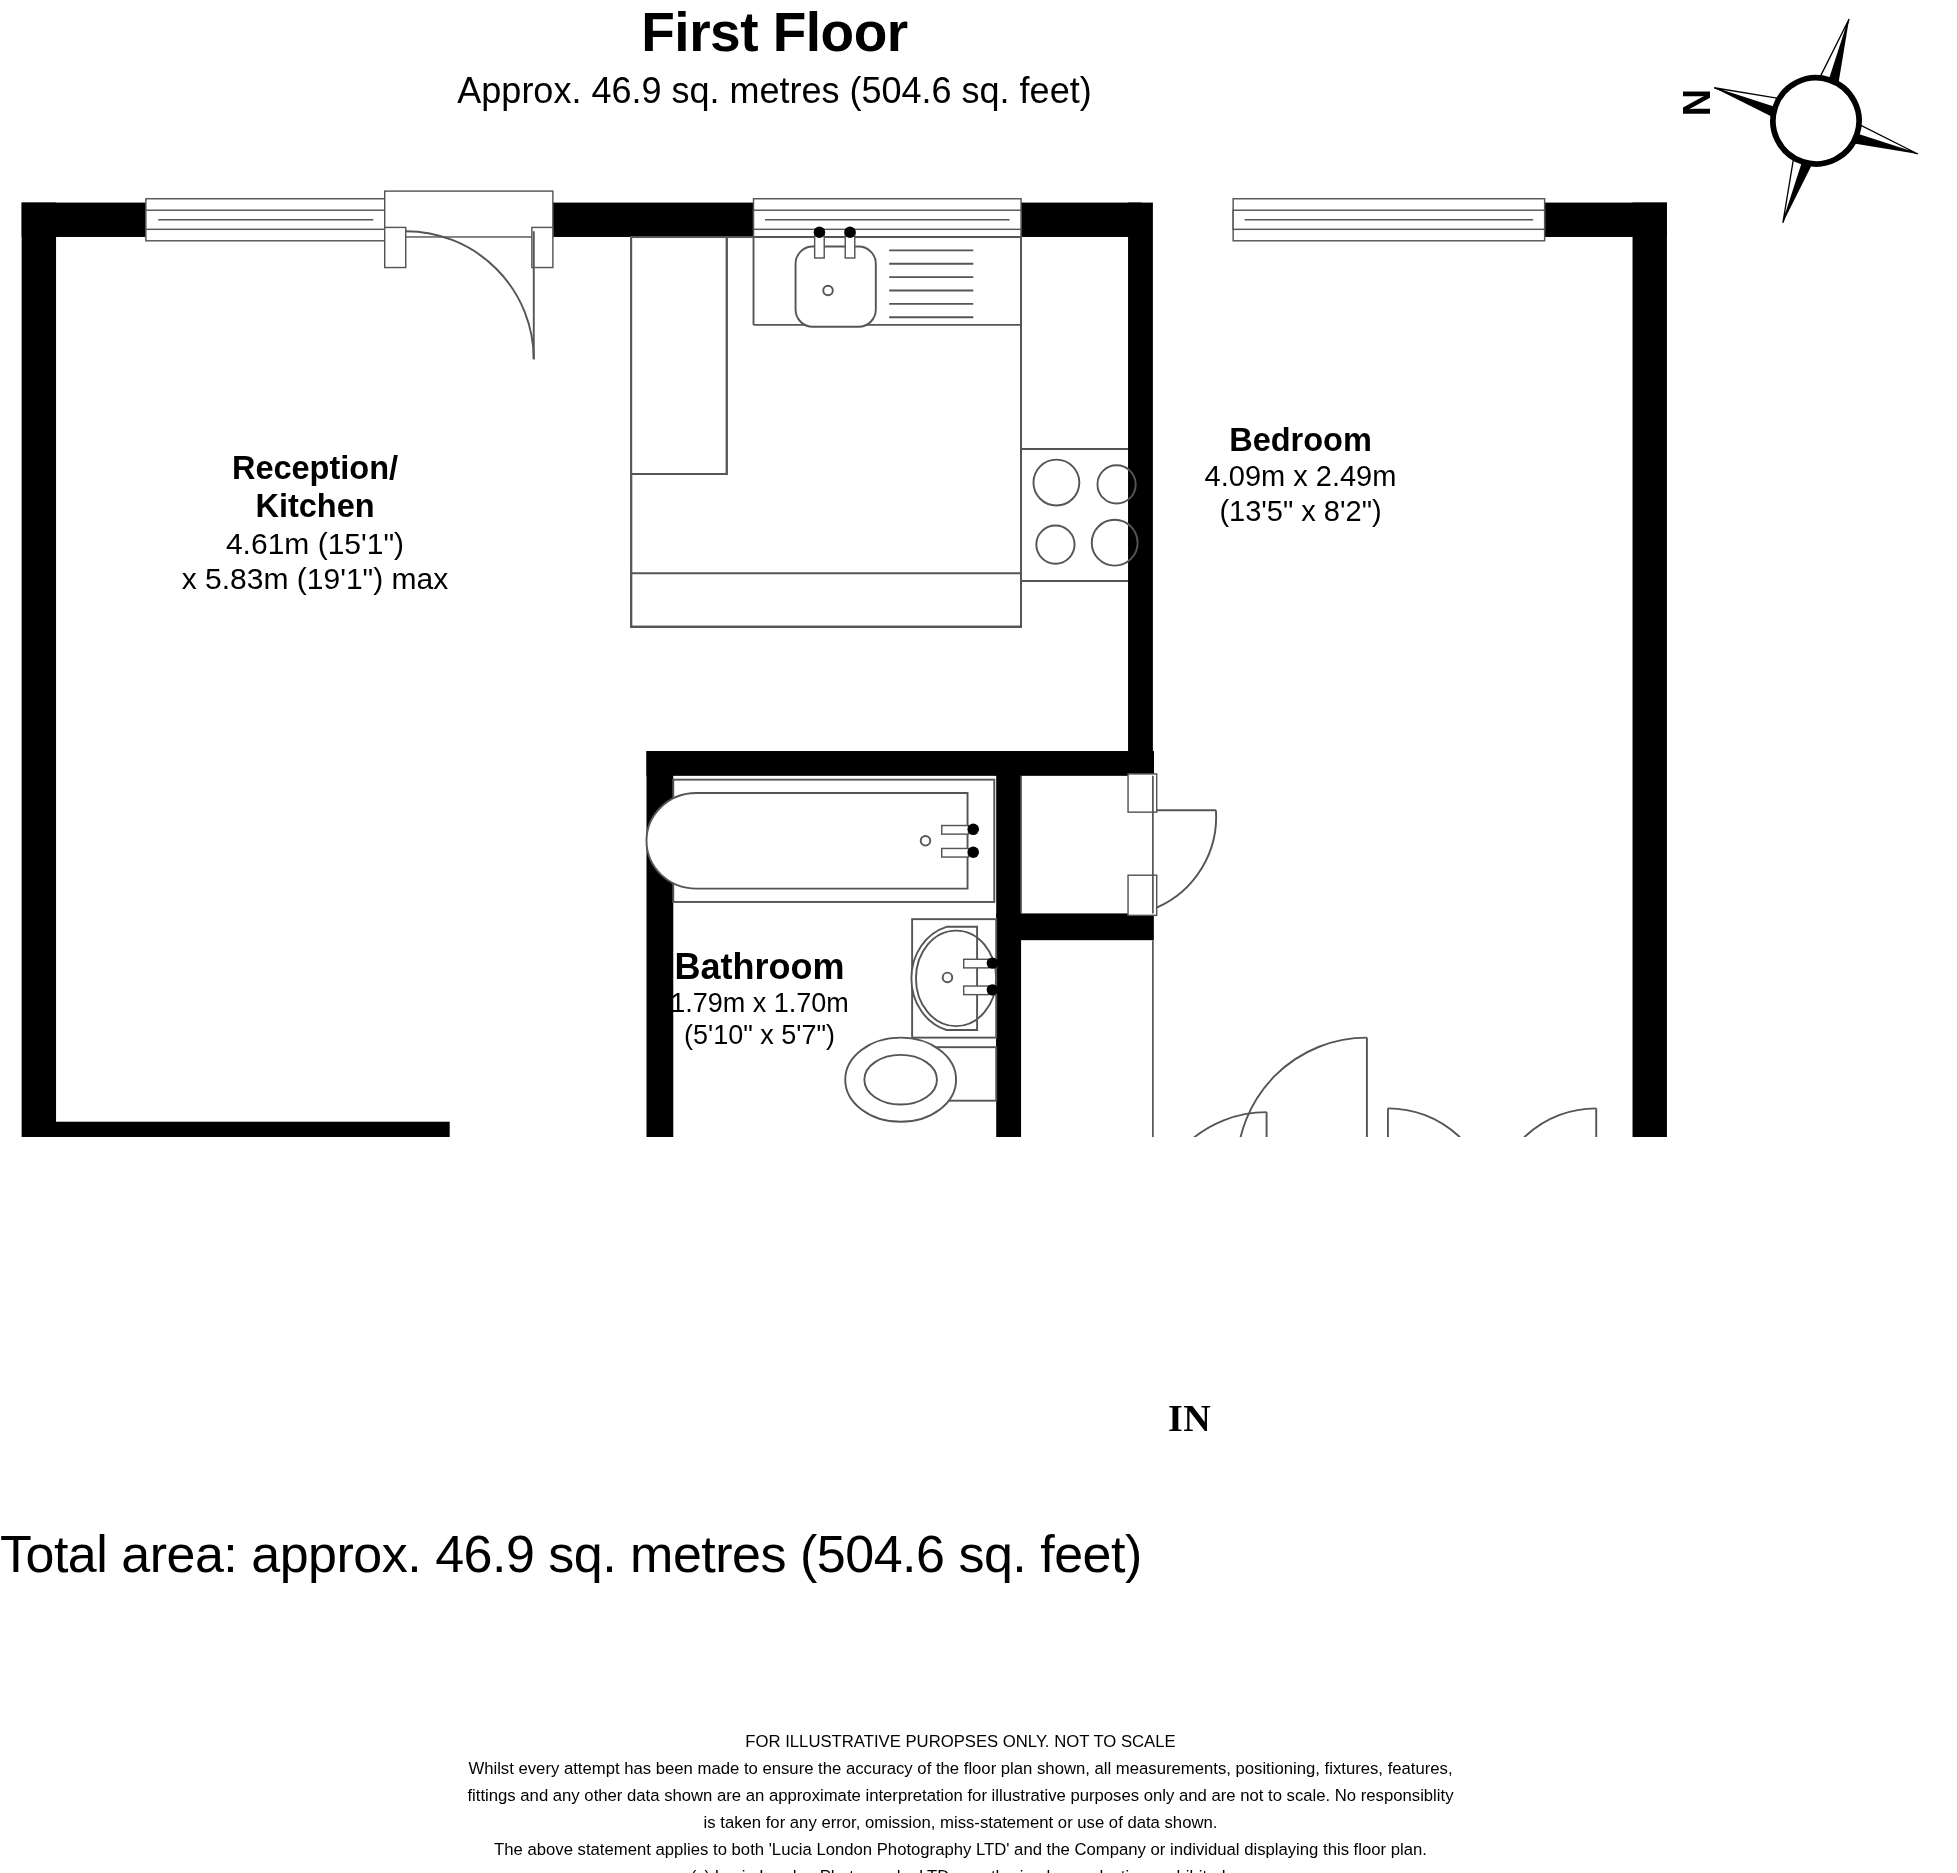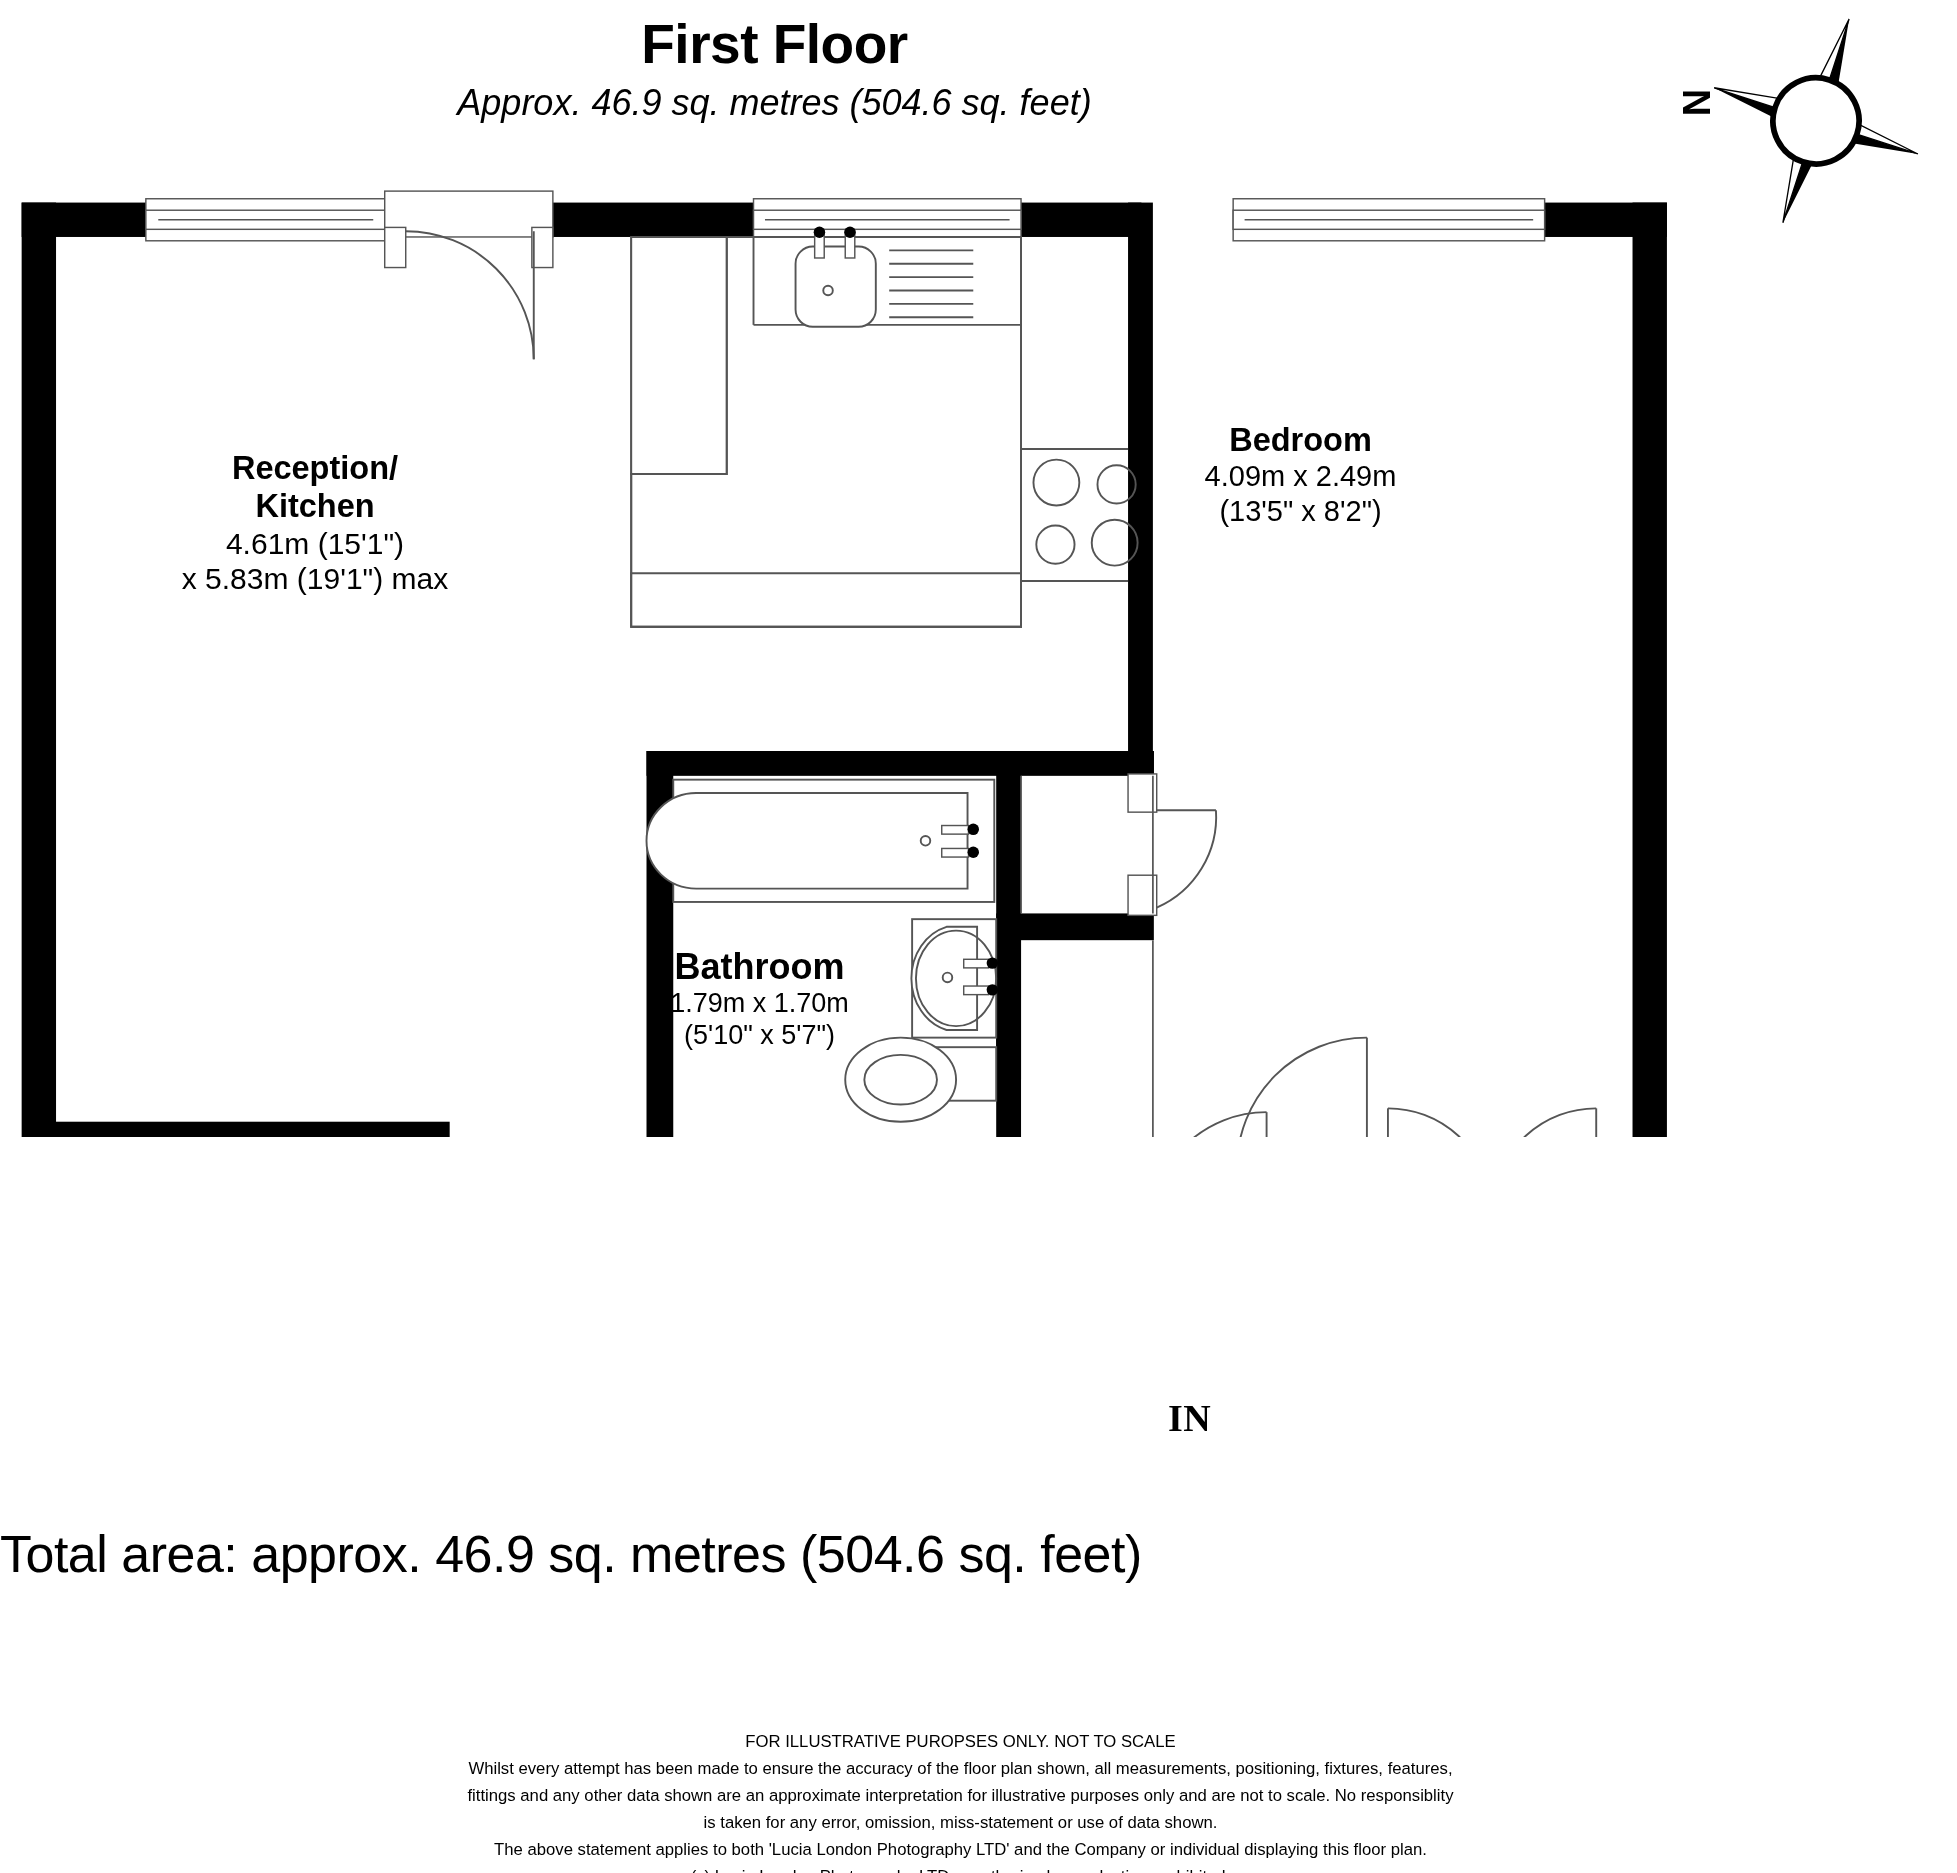--- a/index.html
+++ b/index.html
@@ -26,29 +26,28 @@
     position: absolute;
     left: 0;
     top: 0;
     width: 1549px;
     text-align: center;
   }
   .title {
     font-size: 55px;
     font-weight: bold;
     letter-spacing: -0.5px;
-    margin-top: 16px;
+    margin-top: 4px;
     line-height: 1.05;
   }
   .subtitle {
     font-size: 36px;
     font-weight: normal;
     margin-top: 9.6px;
     line-height: 1.1;
-    font-style: italic;
   }
 
   
   .compass {
     position: absolute;
     left: 1682px;
     top: 7.6px;
     width: 268px;
     height: 220px;
   }

